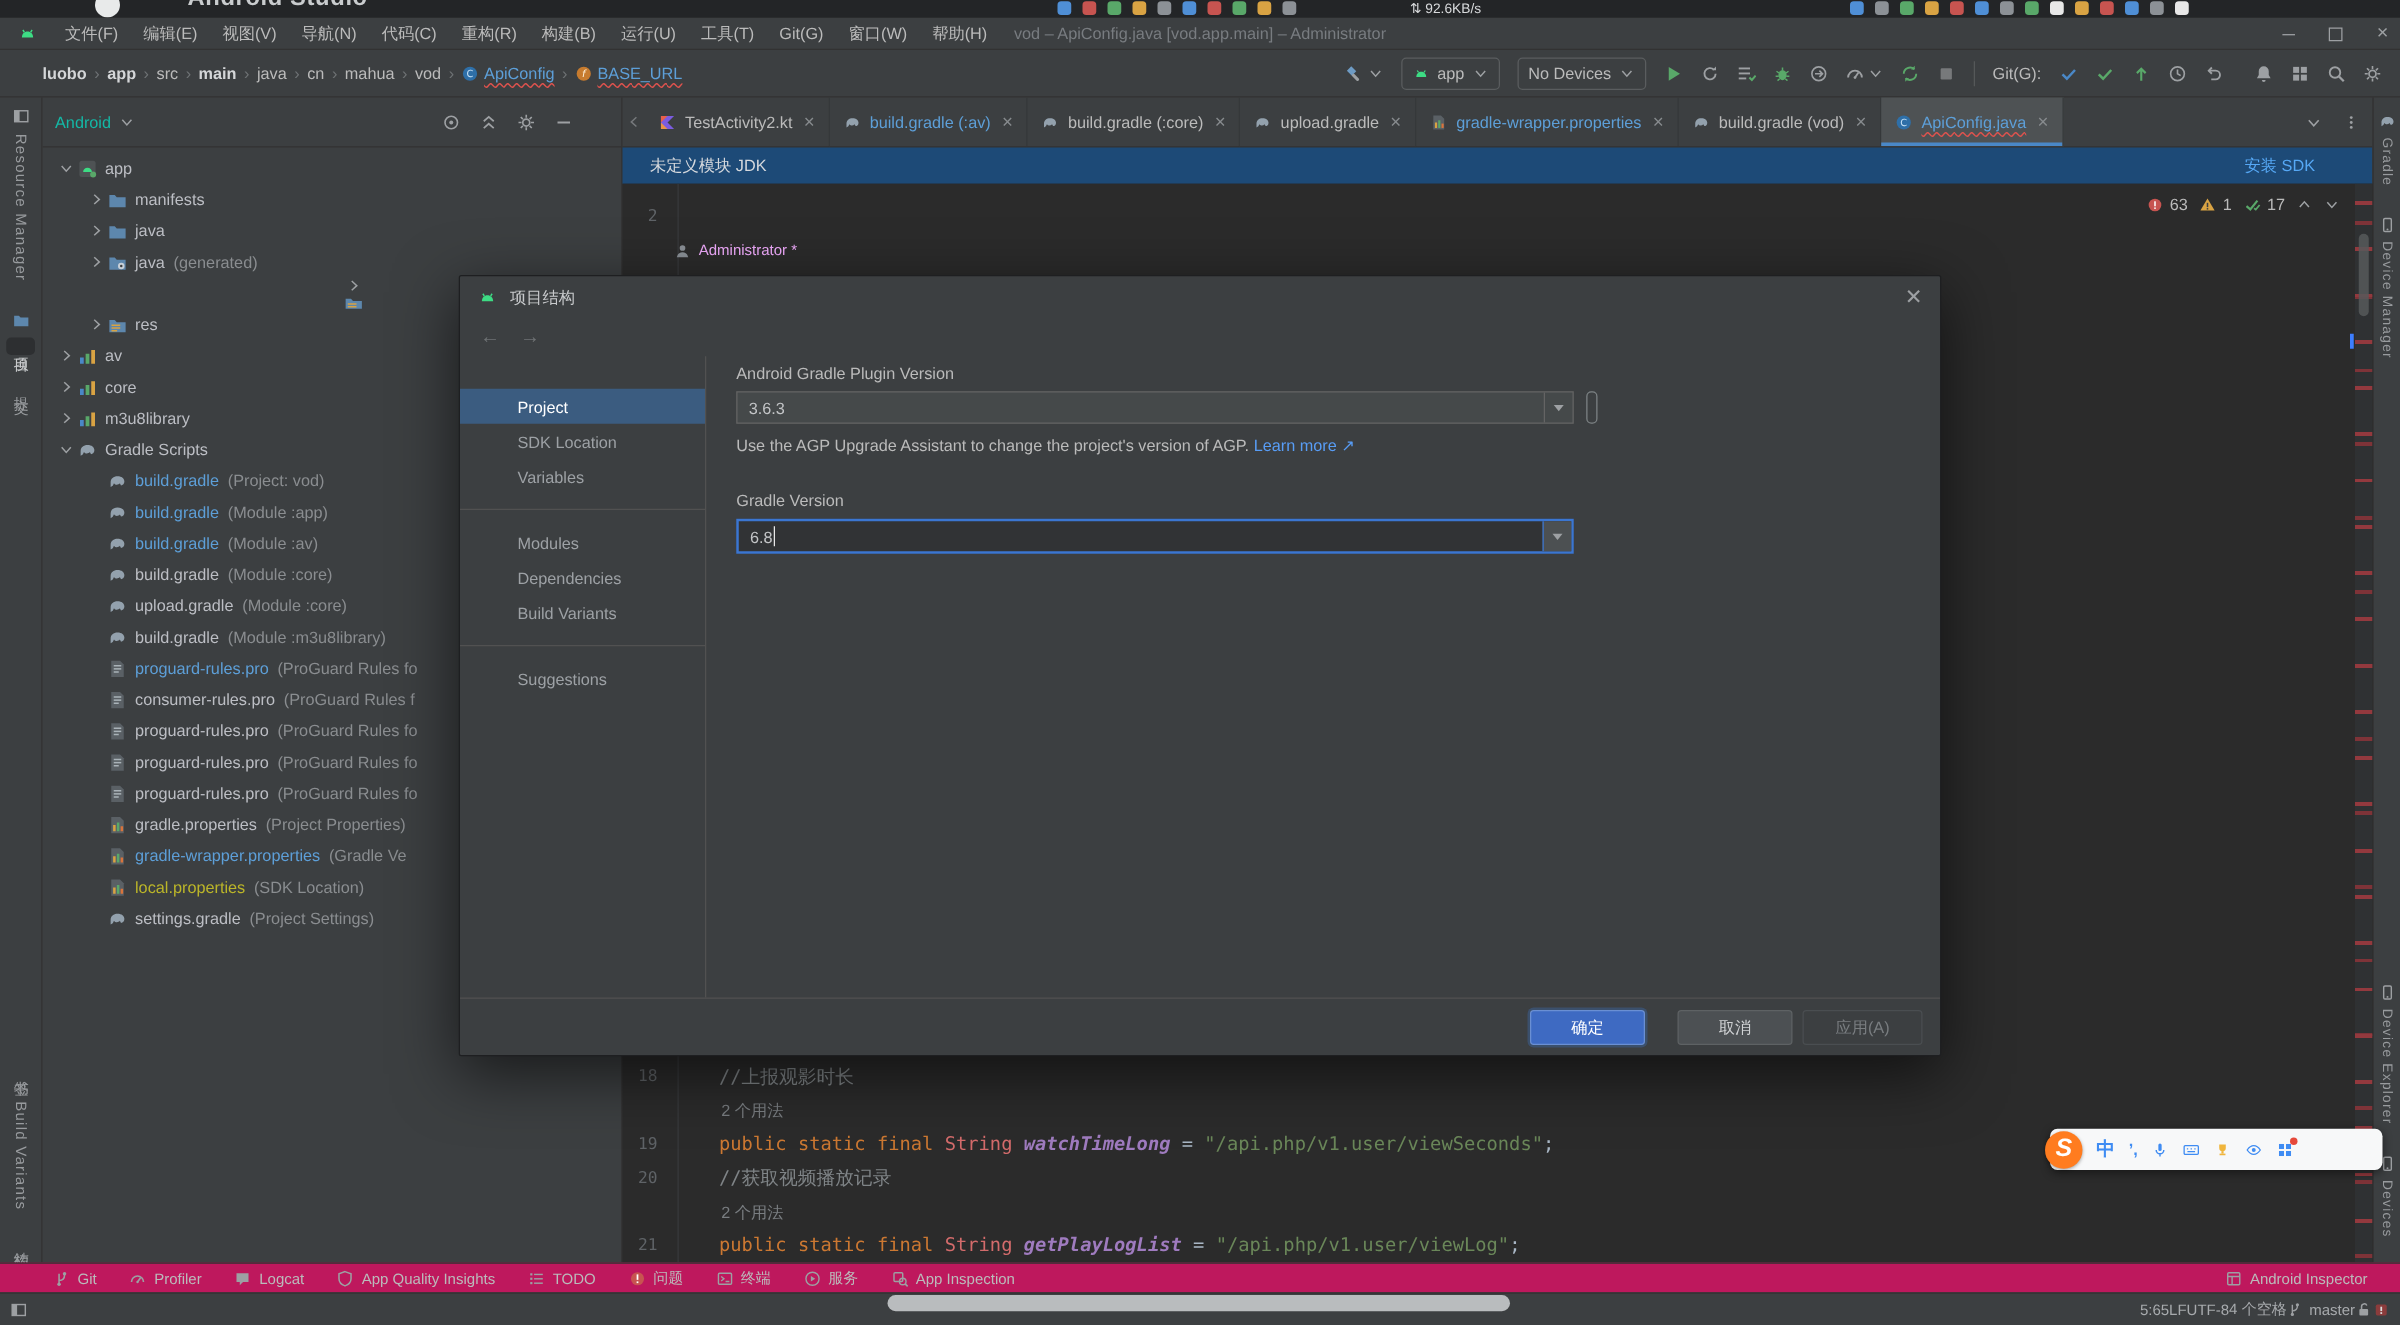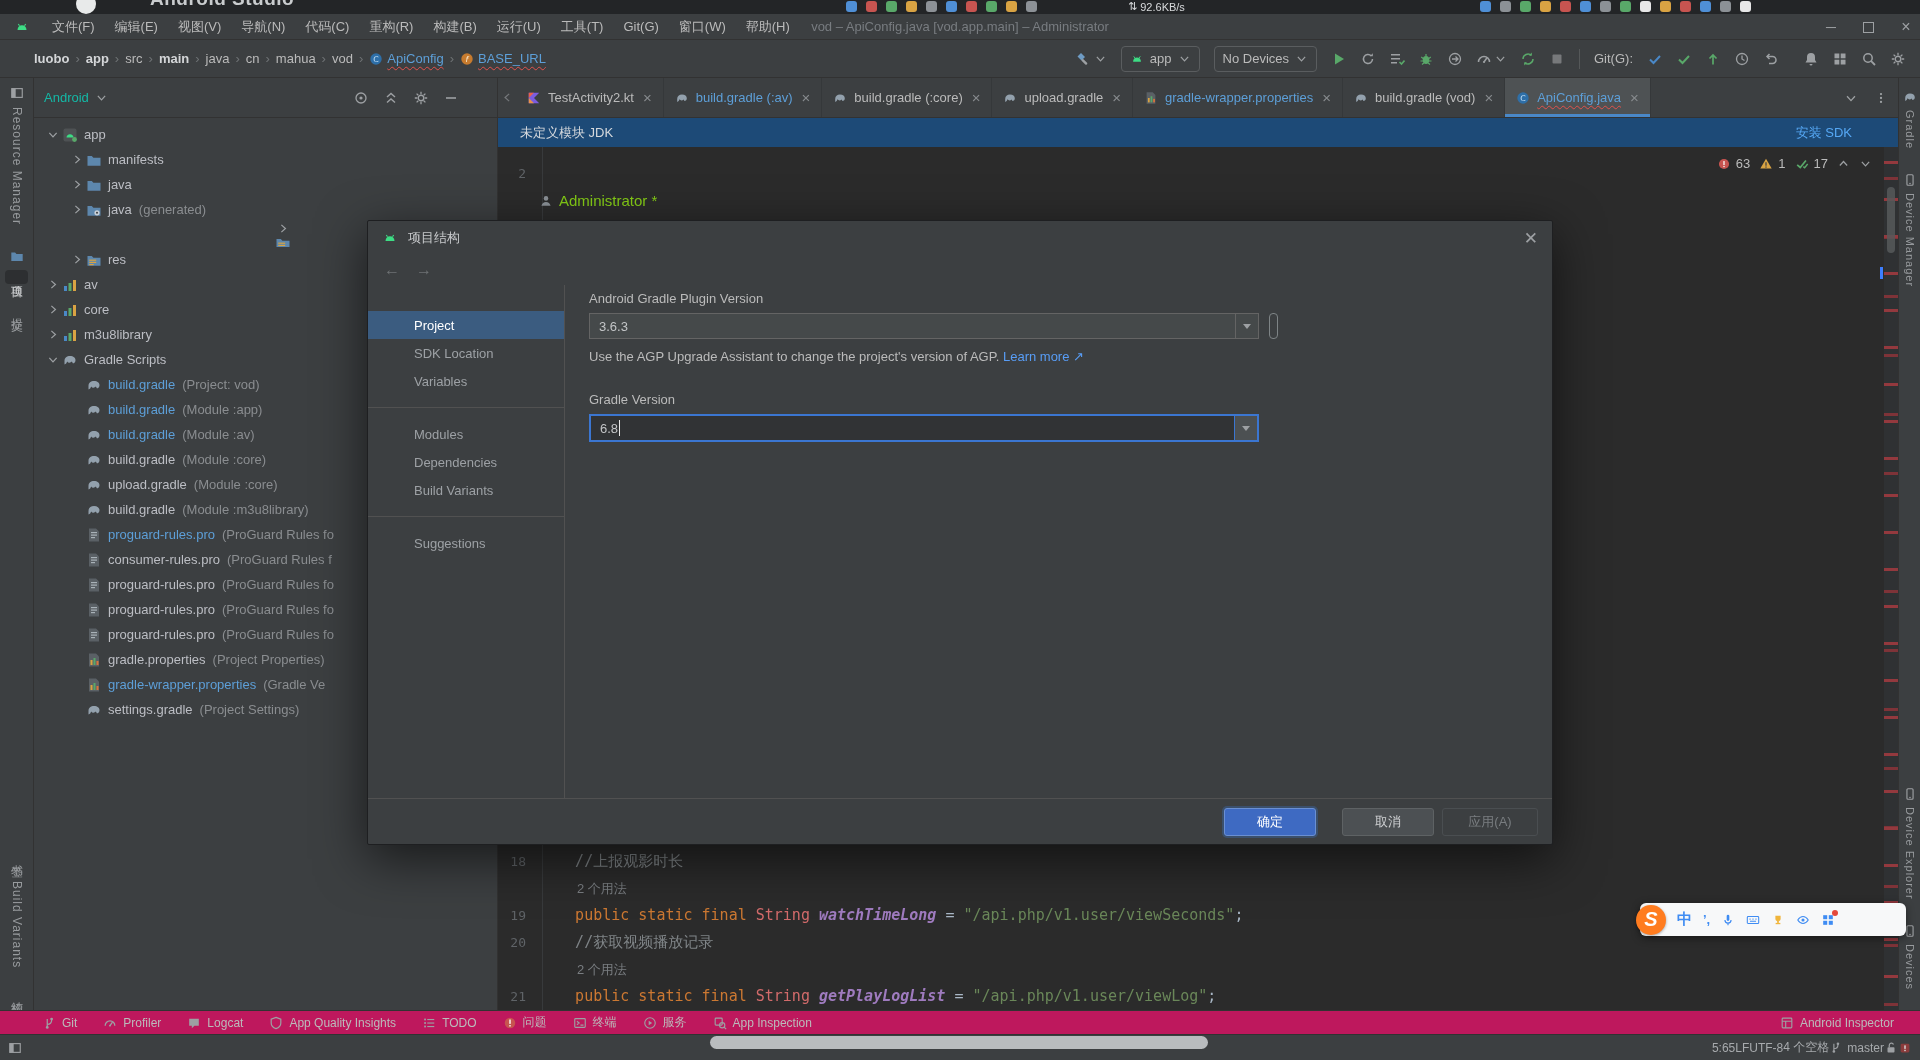--- a/index.html
+++ b/index.html
@@ -79,21 +79,21 @@
 
   .editor-content{position:relative;flex:1;background:#2B2B2B;overflow:hidden}
   .gutter-line{position:absolute;left:44px;top:0;bottom:0;width:1px;background:#383A3C}
   .code-block{position:absolute;left:0;right:20px}
   .cline{display:flex;height:27px;line-height:27px;font-family:"DejaVu Sans Mono",monospace;font-size:15px;white-space:pre}
   .lnum{width:28px;text-align:right;color:#5F6367;font-size:13px;flex:none;font-family:"DejaVu Sans Mono",monospace}
   .lbody{margin-left:13px;display:flex;align-items:center}
   .p-kw{color:#CC7832}.p-type{color:#D36B6B}.p-field{color:#9F7BBF;font-style:italic;font-weight:bold}
   .p-str{color:#6A8759}.p-plain{color:#A9B7C6}.p-comment{color:#7F8487}
   .p-usage{color:#797D81;font-size:13px;font-family:"Liberation Sans",sans-serif;margin-left:38px}
-  .p-author{color:#84cc16;font-size:15px;font-family:"Liberation Sans",sans-serif;margin-left:6px}
+  .p-author{color:#f0abfc;font-size:12px;font-family:"Liberation Sans",sans-serif;margin-left:6px}
 
   .inspections{position:absolute;right:26px;top:9px;display:flex;align-items:center;gap:9px;font-size:13px;color:#BBBBBB;z-index:3}
   .err-stripe{position:absolute;right:0;top:0;bottom:0;width:14px;background-color:#2F3133;
     background-image:repeating-linear-gradient(to bottom,transparent 0 14px,#93393E 14px 17px,transparent 17px 37px),
                      repeating-linear-gradient(to bottom,transparent 0 30px,#7E3338 30px 33px,transparent 33px 59px);}
   .vthumb{position:absolute;right:3px;top:40px;width:8px;height:66px;border-radius:4px;background:#56595B;opacity:.85;z-index:2}
   .caret-mark{position:absolute;right:15px;top:120px;width:3px;height:12px;background:#3D7EFF;z-index:2}
 
   
   .dialog{position:absolute;left:367px;top:220px;width:1186px;height:625px;background:#3C3F41;border:1px solid #1E1F21;border-radius:2px;
@@ -777,20 +777,33 @@
             <span class="ic">
               <svg viewBox="0 0 16 16" xmlns="http://www.w3.org/2000/svg">
                 <path d="M3 1.5h7l3 3v10H3z" fill="#7E8A93" opacity=".45"></path>
                 <rect x="4.5" y="8" width="2" height="5" fill="#D9A343"></rect>
                 <rect x="7.5" y="6" width="2" height="7" fill="#59A869"></rect>
                 <rect x="10.5" y="9" width="2" height="4" fill="#D9743C"></rect>
               </svg>
             </span>
             <span class="lbl blue">gradle-wrapper.properties</span>
             <span class="detail">(Gradle Ve</span>
+          </div>
+          <div class="trow" style="padding-left: 34px;">
+            <span class="chev"></span>
+            <span class="ic">
+              <svg viewBox="0 0 16 16" xmlns="http://www.w3.org/2000/svg">
+                <path d="M3 1.5h7l3 3v10H3z" fill="#7E8A93" opacity=".45"></path>
+                <rect x="4.5" y="8" width="2" height="5" fill="#D9A343"></rect>
+                <rect x="7.5" y="6" width="2" height="7" fill="#59A869"></rect>
+                <rect x="10.5" y="9" width="2" height="4" fill="#D9743C"></rect>
+              </svg>
+            </span>
+            <span class="lbl yellow">local.properties</span>
+            <span class="detail">(SDK Location)</span>
           </div>
           <div class="trow" style="padding-left: 34px;">
             <span class="chev"></span>
             <span class="ic">
               <svg viewBox="0 0 16 16" xmlns="http://www.w3.org/2000/svg">
                 <path d="M2.5 12.5V9c0-3.2 2.3-5 5.5-5 3.4 0 5.5 1.8 5.5 4.2 0 1.9-1.2 3.1-2.7 3.1l-.9-1.7c-1.4 1.6-3.7 1.5-4.7-.1l-1 2z" fill="#93A1AD"></path>
               </svg>
             </span>
             <span class="lbl">settings.gradle</span>
             <span class="detail">(Project Settings)</span>

